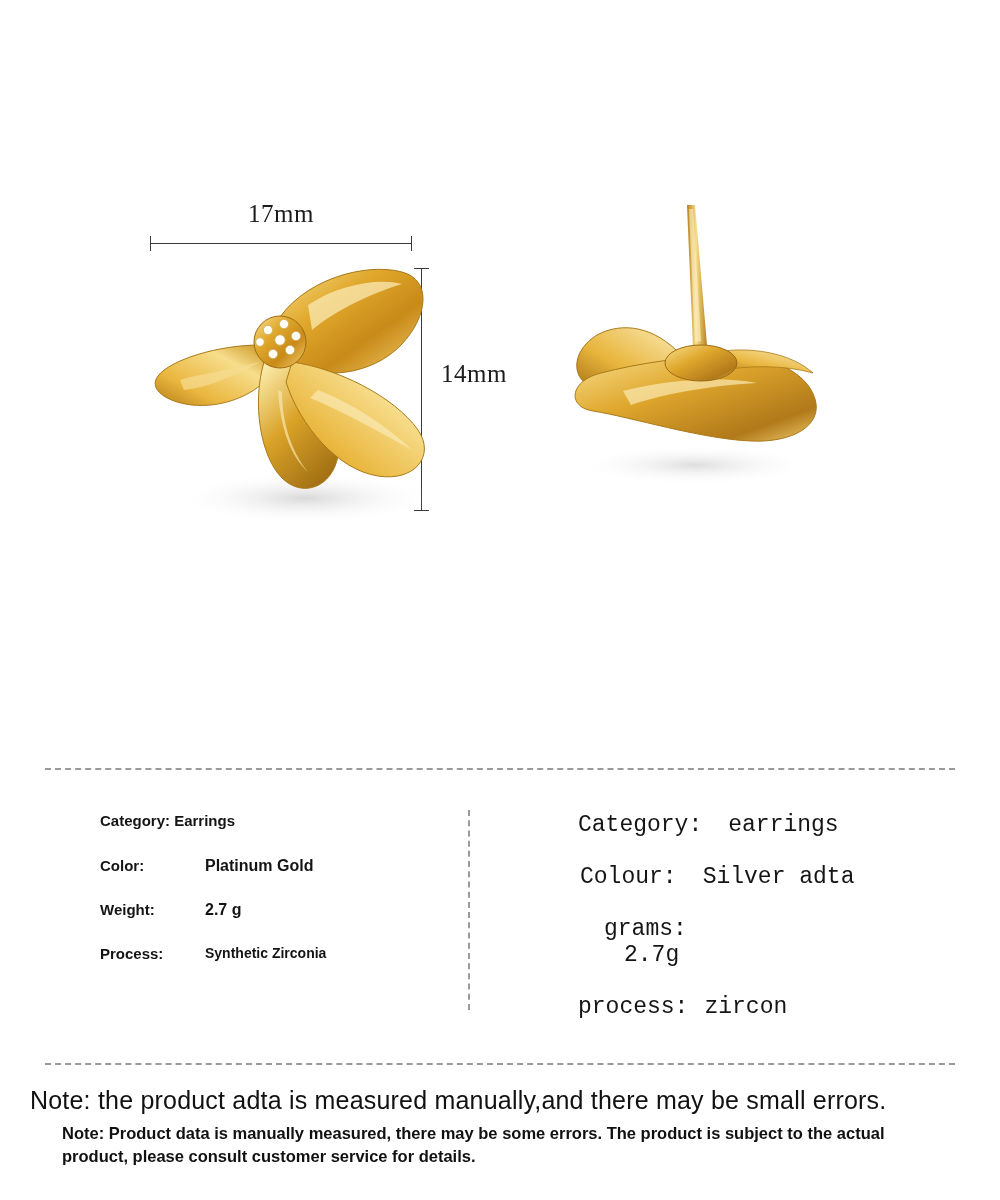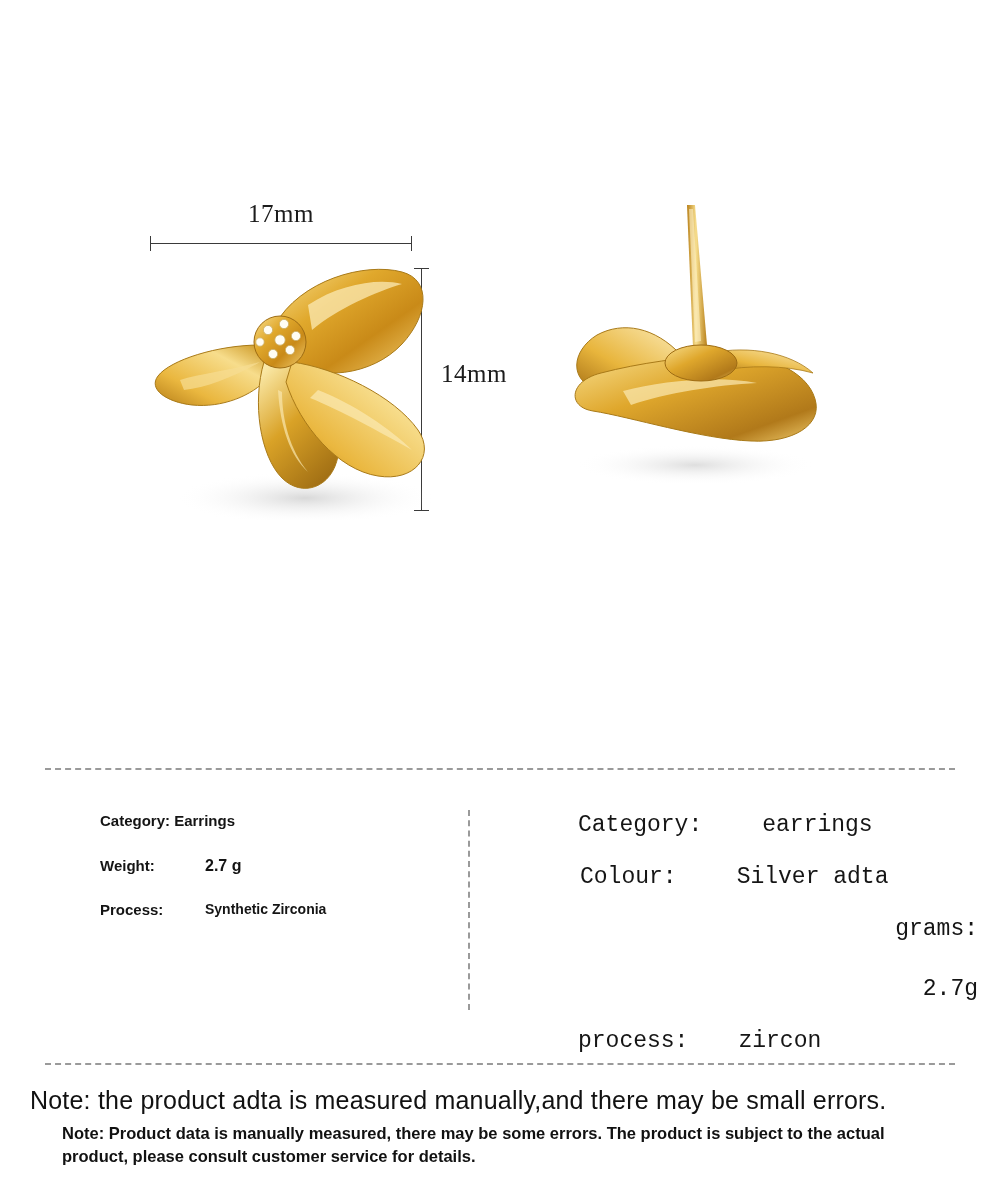--- a/index.html
+++ b/index.html
@@ -136,23 +136,22 @@
 
   .spec-right {
     position: absolute;
     left: 578px;
     top: 812px;
     width: 400px;
     font-family: "Liberation Mono", monospace;
   }
   .spec-right .row {
     display: flex;
-    align-items: flex-end;
+    align-items: flex-start;
     margin-bottom: 26px;
-    gap: 34px;
   }
   .spec-right .label {
     font-size: 23px;
     color: #151515;
     white-space: nowrap;
   }
   .spec-right .value {
     font-size: 23px;
     color: #151515;
     white-space: nowrap;
@@ -290,20 +289,24 @@
 </div>
 
 <div class="divider top"></div>
 <div class="v-divider"></div>
 
 <div class="spec-left">
   <div class="row">
     <span class="combo">Category: Earrings</span>
   </div>
   <div class="row">
+    <span class="label lab-w">Color:</span>
+    <span class="value">Platinum Gold</span>
+  </div>
+  <div class="row">
     <span class="label lab-w">Weight:</span>
     <span class="value">2.7 g</span>
   </div>
   <div class="row">
     <span class="label lab-w">Process:</span>
     <span class="value small">Synthetic Zirconia</span>
   </div>
 </div>
 
 <div class="spec-right">

